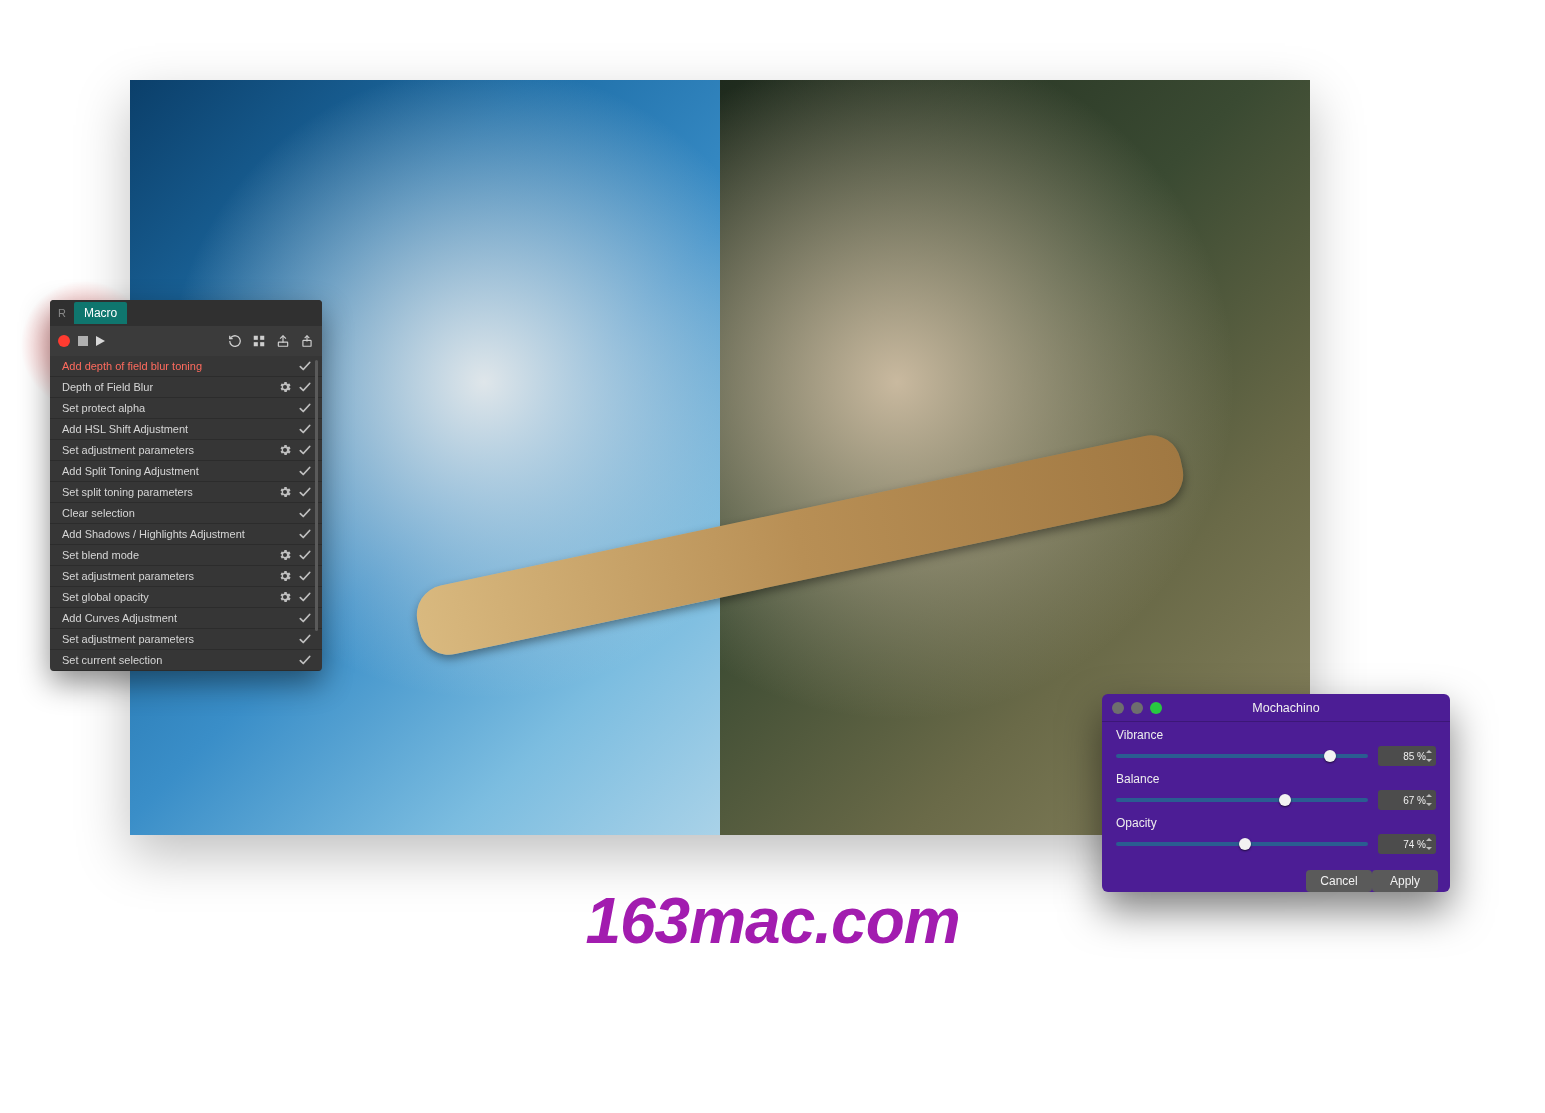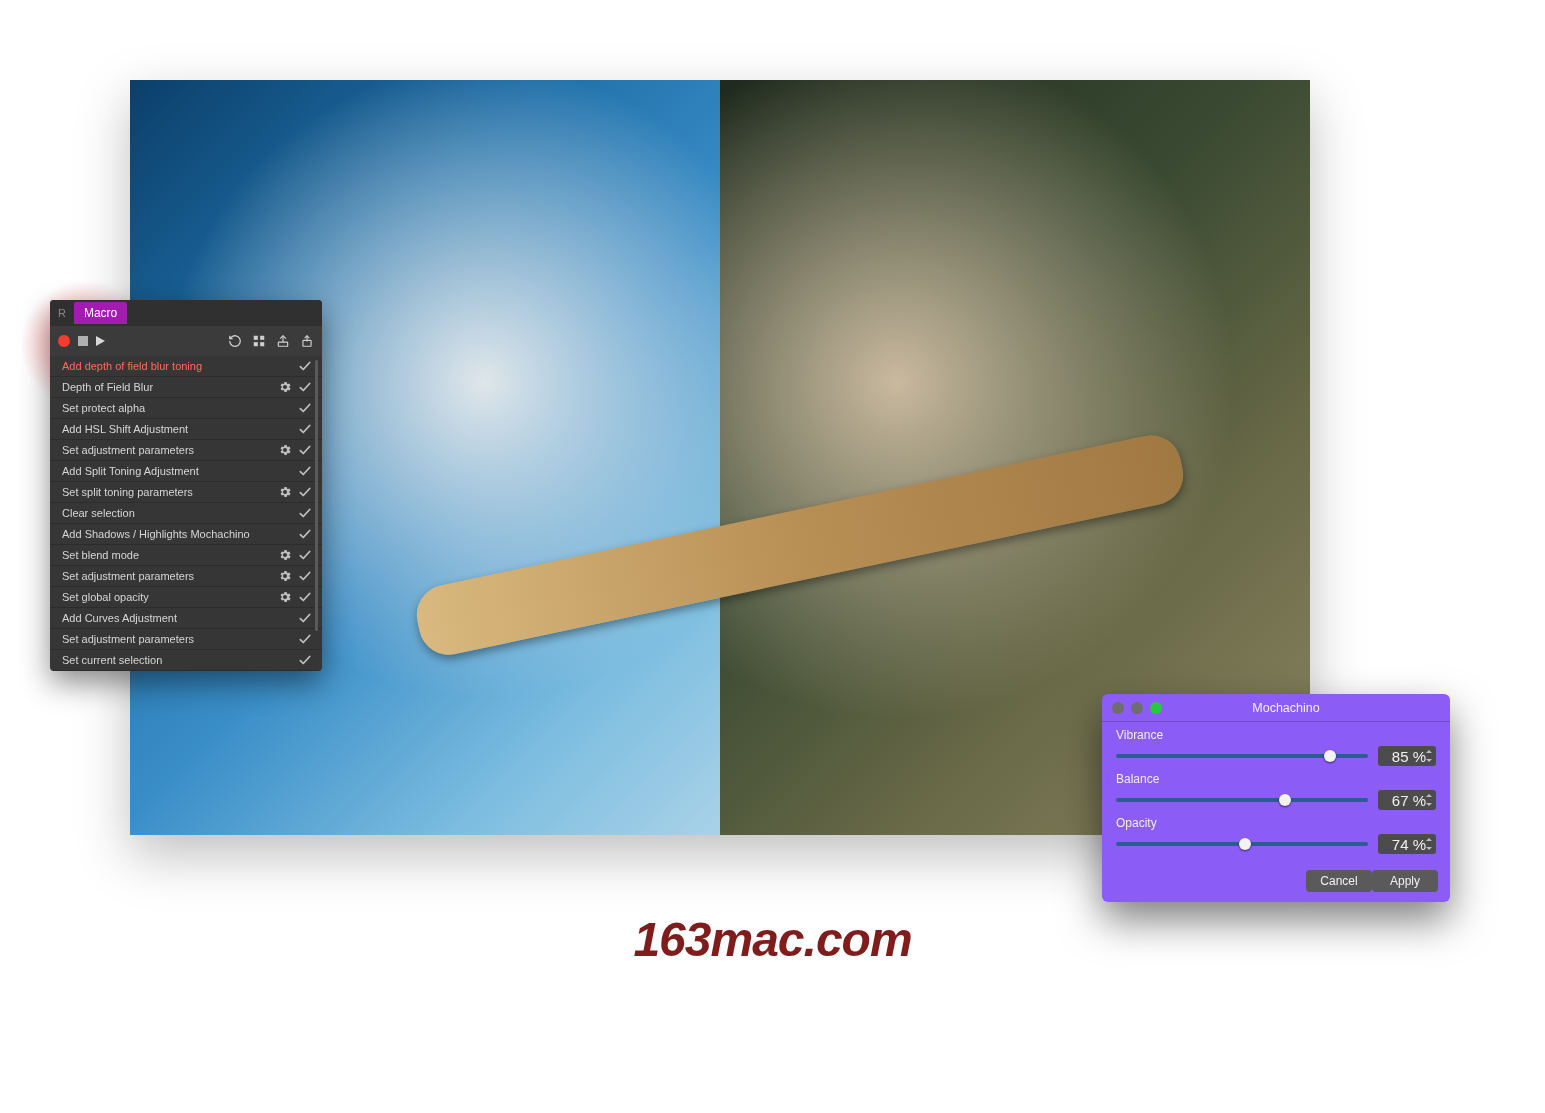--- a/index.html
+++ b/index.html
@@ -66,21 +66,21 @@
     overflow: hidden;
   }
   .macro-tabs {
     display: flex;
     align-items: center;
     height: 26px;
     background: #303030;
   }
   .macro-tabs .dim-tab { color: #888; padding: 0 8px; font-size: 11px; }
   .macro-tabs .tab {
-    background: #a21caf;
+    background: #0f766e;
     color: #fff;
     padding: 4px 10px;
     font-size: 12px;
     border-radius: 2px 2px 0 0;
   }
   .macro-toolbar {
     display: flex;
     align-items: center;
     height: 30px;
     padding: 0 8px;
@@ -116,26 +116,25 @@
   .macro-row.first .label { color: #ff6b5e; }
   .macro-row .gear, .macro-row .chk { width: 14px; height: 14px; color: #bfbfbf; flex-shrink: 0; }
   .macro-row .gear svg, .macro-row .chk svg { width: 14px; height: 14px; }
   .gear-placeholder { width: 14px; height: 14px; }
 
   
   .adjust-panel {
     position: absolute;
     right: 95px; top: 694px;
     width: 348px;
-    background: #8b5cf6;
+    background: #4c1d95;
     color: #e8e8e8;
     border-radius: 6px;
     box-shadow: 0 18px 40px rgba(0,0,0,0.5);
     z-index: 20;
-    padding-bottom: 10px;
   }
   .adjust-header {
     display: flex; align-items: center;
     height: 28px;
     padding: 0 10px;
     border-bottom: 1px solid rgba(0,0,0,0.2);
   }
   .traffic { display: flex; gap: 7px; }
   .tl { width: 12px; height: 12px; border-radius: 50%; }
   .tl.gray { background: #6e6e6e; }
@@ -149,21 +148,21 @@
     position: relative; flex: 1; height: 4px;
     background: #2a5d91; border-radius: 2px;
   }
   .track .thumb {
     position: absolute; top: 50%; transform: translate(-50%,-50%);
     width: 12px; height: 12px; background: #f2f2f2; border-radius: 50%;
     box-shadow: 0 1px 2px rgba(0,0,0,0.6);
   }
   .val-box {
     width: 58px; height: 20px; background: #4c4c4c; border-radius: 3px;
-    font-size: 15px; display: flex; align-items: center; justify-content: flex-end;
+    font-size: 10px; display: flex; align-items: center; justify-content: flex-end;
     padding: 0 10px 0 6px; color: #f0f0f0;
     position: relative;
   }
   .val-box::after {
     content: ""; position: absolute; right: 4px; top: 4px; width: 0; height: 0;
     border-left: 3px solid transparent; border-right: 3px solid transparent;
     border-bottom: 3px solid #bbb;
   }
   .val-box::before {
     content: ""; position: absolute; right: 4px; bottom: 4px; width: 0; height: 0;
@@ -178,26 +177,26 @@
     min-width: 66px; height: 22px;
     background: #5a5a5a; border-radius: 4px;
     font-size: 12px; color: #f2f2f2;
     display: flex; align-items: center; justify-content: center;
     cursor: pointer;
   }
 
   
   .watermark {
     position: absolute;
-    left: 50%; top: 912px;
+    left: 50%; top: 884px;
     transform: translateX(-50%);
-    font-size: 48px;
+    font-size: 64px;
     font-weight: 800;
     font-style: italic;
-    color: #7f1d1d;
+    color: #a21caf;
     letter-spacing: -1px;
   }
 </style>
 </head>
 <body>
 
 <div class="canvas">
   <div class="half half-left"></div>
   <div class="half half-right"></div>
   <div class="stick"></div>
@@ -304,21 +303,21 @@
           </svg></span>
       </div>
       <div class="macro-row">
         <span class="label">Clear selection</span>
         <span class="gear-placeholder"></span>
         <span class="chk"><svg viewBox="0 0 24 24" fill="none" stroke="currentColor" stroke-width="3" stroke-linecap="round" stroke-linejoin="round">
             <polyline points="4 13 9 18 20 6"></polyline>
           </svg></span>
       </div>
       <div class="macro-row">
-        <span class="label">Add Shadows / Highlights Mochachino</span>
+        <span class="label">Add Shadows / Highlights Adjustment</span>
         <span class="gear-placeholder"></span>
         <span class="chk"><svg viewBox="0 0 24 24" fill="none" stroke="currentColor" stroke-width="3" stroke-linecap="round" stroke-linejoin="round">
             <polyline points="4 13 9 18 20 6"></polyline>
           </svg></span>
       </div>
       <div class="macro-row">
         <span class="label">Set blend mode</span>
         <span class="gear"><svg viewBox="0 0 24 24" fill="currentColor">
             <path d="M19.4 13a7.8 7.8 0 0 0 .1-1 7.8 7.8 0 0 0-.1-1l2.1-1.6-2-3.4-2.5 1a7.6 7.6 0 0 0-1.7-1l-.4-2.6h-4l-.4 2.6a7.6 7.6 0 0 0-1.7 1l-2.5-1-2 3.4L6.5 11a7.8 7.8 0 0 0-.1 1 7.8 7.8 0 0 0 .1 1l-2.1 1.6 2 3.4 2.5-1a7.6 7.6 0 0 0 1.7 1l.4 2.6h4l.4-2.6a7.6 7.6 0 0 0 1.7-1l2.5 1 2-3.4Zm-7.4 2.5A3.5 3.5 0 1 1 15.5 12 3.5 3.5 0 0 1 12 15.5Z"></path>
           </svg></span>

